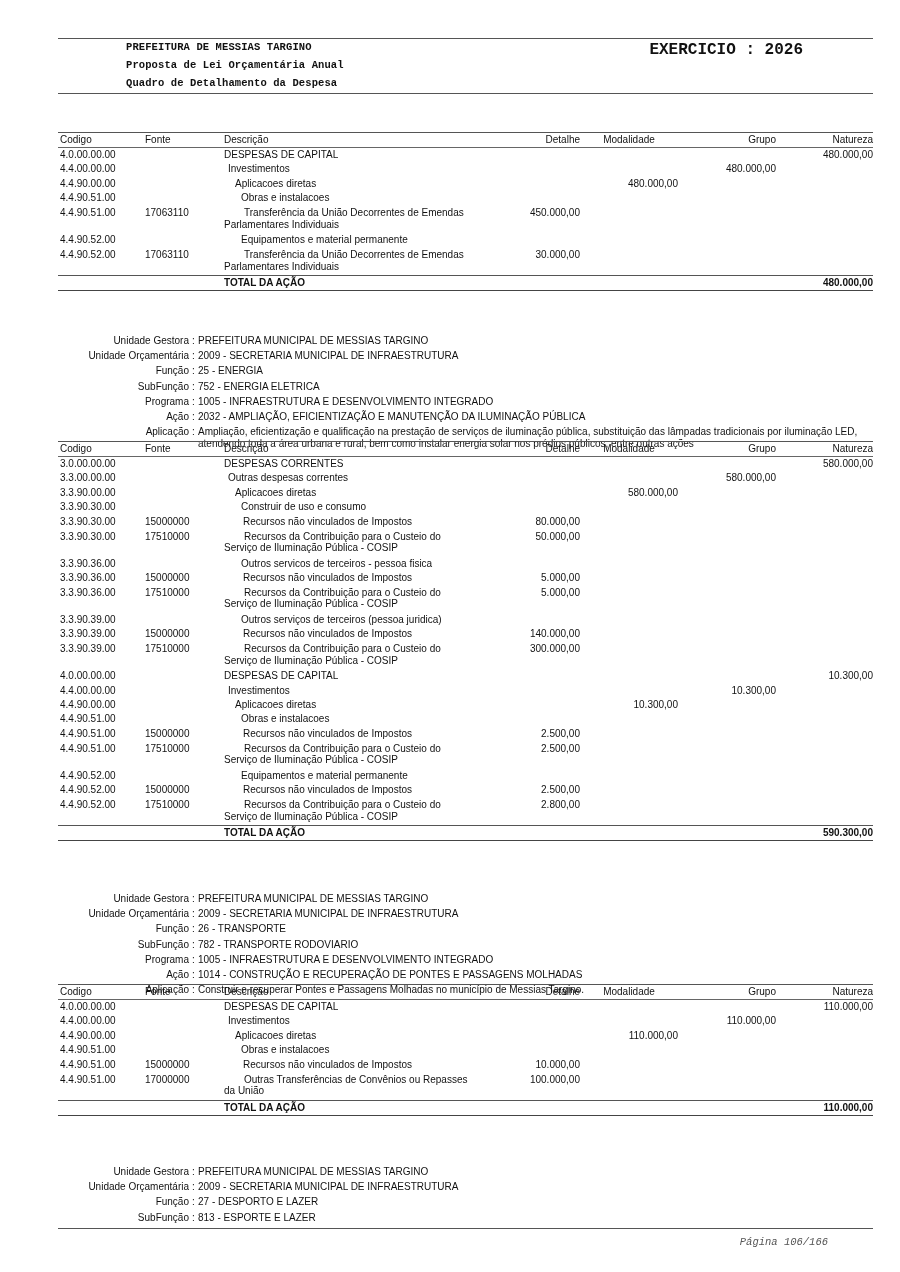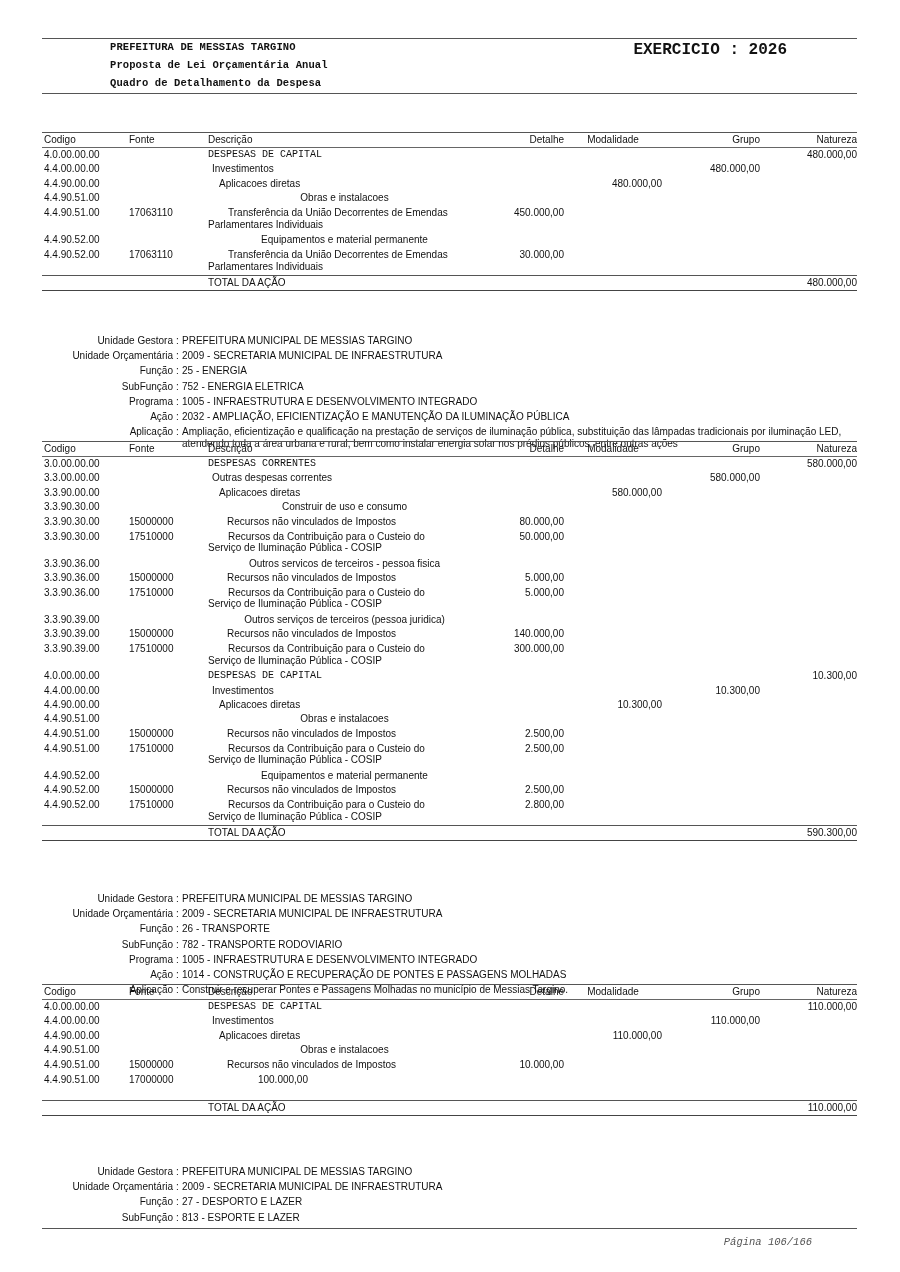--- a/index.html
+++ b/index.html
@@ -1,17 +1,17 @@
 <!DOCTYPE html>
 <html><head>
 <meta charset="utf-8">
 <style>
   html, body { margin: 0; padding: 0; background: #ffffff; }
   body { width: 900px; height: 1272px; position: relative; overflow: hidden; color: #111; }
-  .page { position: absolute; left: 0; top: 0; width: 834px; height: 1272px; }
+  .page { position: absolute; left: 16px; top: 0; width: 834px; height: 1272px; }
 
   .mono { font-family: "Liberation Mono", "DejaVu Sans Mono", monospace; }
   .sans { font-family: "Liberation Sans", "DejaVu Sans", sans-serif; }
 
   .hr { position: absolute; left: 42px; width: 815px; height: 0; border-top: 1.5px solid #555; }
 
   
   .hdr-line { position: absolute; left: 110px; font-size: 10.5px; font-weight: bold; letter-spacing: 0.1px; }
   .hdr-right { position: absolute; right: 47px; font-size: 16px; font-weight: bold; }
 
@@ -31,27 +31,27 @@
   .tbl .row.wrap { line-height: 11.6px; padding-top: 1.5px; min-height: 26px; }
   .c-cod { width: 85px; padding-left: 2px; flex-shrink: 0; }
   .c-fon { width: 79px; flex-shrink: 0; }
   .c-desc { width: 256px; flex-shrink: 0; }
   .c-det { width: 100px; text-align: right; flex-shrink: 0; }
   .c-mod { width: 98px; text-align: right; flex-shrink: 0; }
   .c-gru { width: 98px; text-align: right; flex-shrink: 0; }
   .c-nat { width: 97px; text-align: right; flex-shrink: 0; padding-right: 2px; }
   .thead .c-mod { text-align: center; padding-right: 0; }
   .desc-inner { display: block; }
-  .ind0 { padding-left: 0px; font-family: Liberation Mono, monospace; }
+  .ind0 { padding-left: 0px; }
   .ind1 { padding-left: 4px; }
   .ind2 { padding-left: 11px; }
-  .ind3 { padding-left: 17px; text-align: center; }
+  .ind3 { padding-left: 17px; }
   .ind4 { padding-left: 19px; }
   .wrap .desc-inner .first { padding-left: 20px; display: inline-block; }
-  .total { display: flex; height: 14px; line-height: 14px; border-top: 1.5px solid #555; border-bottom: 1.5px solid #444; font-weight: normal; }
+  .total { display: flex; height: 14px; line-height: 14px; border-top: 1.5px solid #555; border-bottom: 1.5px solid #444; font-weight: bold; }
 
   .footer { position: absolute; right: 22px; top: 1236px; font-size: 10.5px; font-style: italic; color: #555; }
 </style>
 </head>
 <body>
 
 <div class="page">
 
   <div class="hr" style="top:38px;"></div>
   <div class="hdr-line mono" style="top:41px;">PREFEITURA DE MESSIAS TARGINO</div>
@@ -552,20 +552,23 @@
             <span class="desc-inner ind4">Recursos não vinculados de Impostos</span>
           </div>
           <div class="c-det">10.000,00</div>
           <div class="c-mod"></div>
           <div class="c-gru"></div>
           <div class="c-nat"></div>
         </div>
         <div class="row wrap">
           <div class="c-cod">4.4.90.51.00</div>
           <div class="c-fon">17000000</div>
+          <div class="c-desc">
+            <span class="desc-inner"><span class="first">Outras Transferências de Convênios ou Repasses</span><br><span>da União</span></span>
+          </div>
           <div class="c-det">100.000,00</div>
           <div class="c-mod"></div>
           <div class="c-gru"></div>
           <div class="c-nat"></div>
         </div>
       </div>
     <div class="total">
       <div class="c-cod"></div>
         <div class="c-fon"></div>
       <div class="c-desc">TOTAL DA AÇÃO</div>

